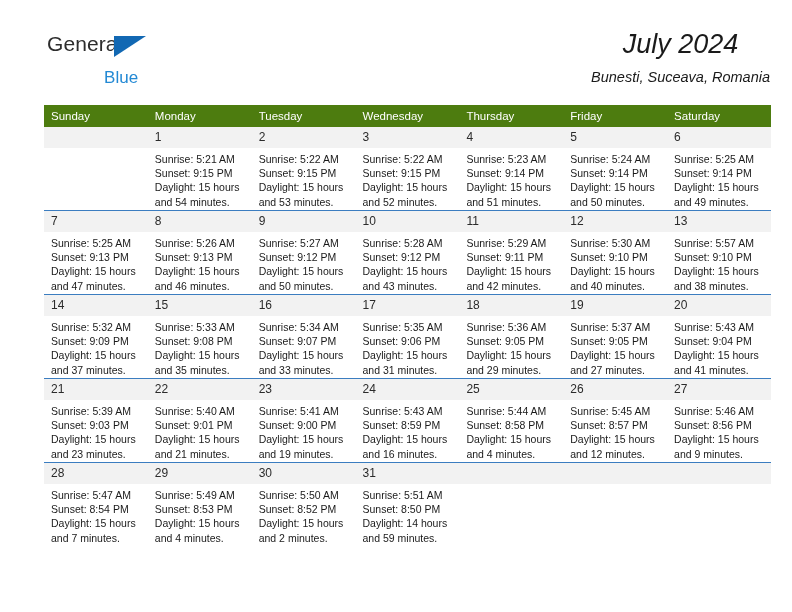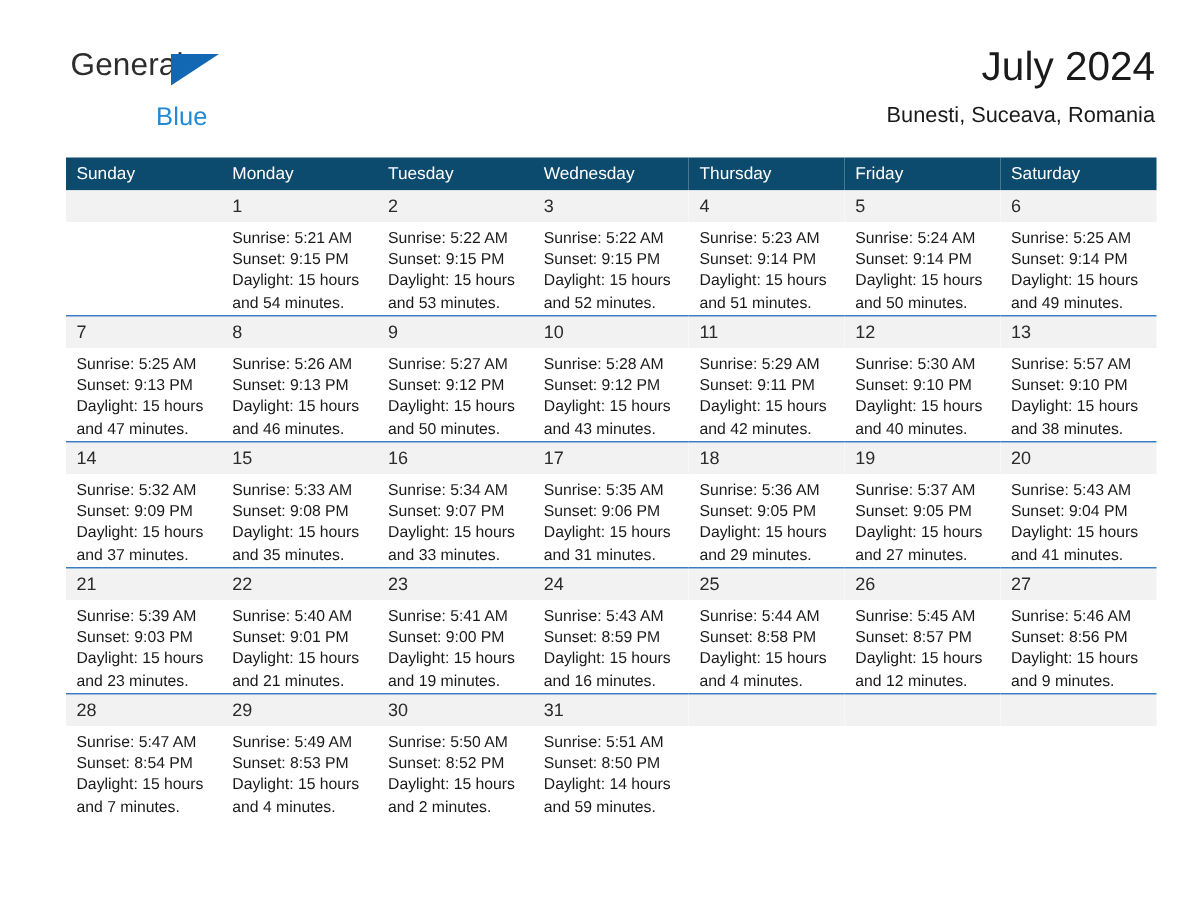--- a/index.html
+++ b/index.html
@@ -61,21 +61,22 @@
     top: 36px;
     font-size: 17px;
     color: #2389d4;
     letter-spacing: 0.1px;
   }
 
   .title-block {
     position: absolute;
     right: 0;
     top: 0;
-    text-align: right;
+    text-align: center;
+    font-style: italic;
   }
   .cal-title {
     font-size: 27px;
     color: #1a1a1a;
     line-height: 32px;
     white-space: nowrap;
   }
   .cal-subtitle {
     font-size: 14.5px;
     color: #1a1a1a;
@@ -87,21 +88,21 @@
   
   .calendar {
     position: absolute;
     left: 32px;
     top: 105px;
     width: 727px;
     border-collapse: collapse;
     table-layout: fixed;
   }
   .calendar th {
-    background: #0c4a6e;
+    background: #4d7c0f;
     color: #ffffff;
     font-size: 11.5px;
     font-weight: normal;
     text-align: left;
     padding: 5px 0 5px 7px;
     height: 9px;
     border: none;
   }
   .calendar td {
     vertical-align: top;

